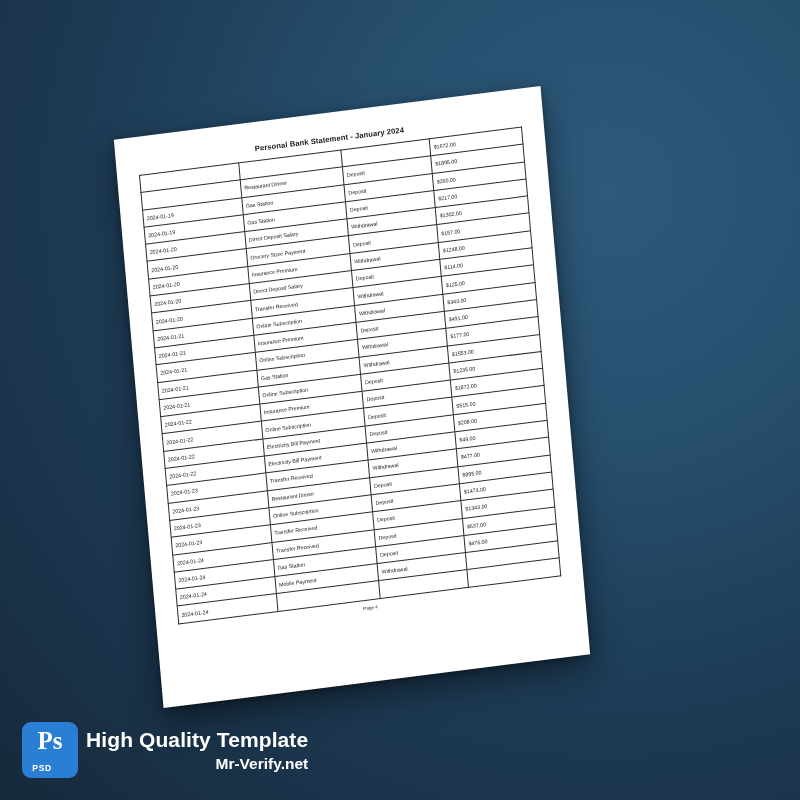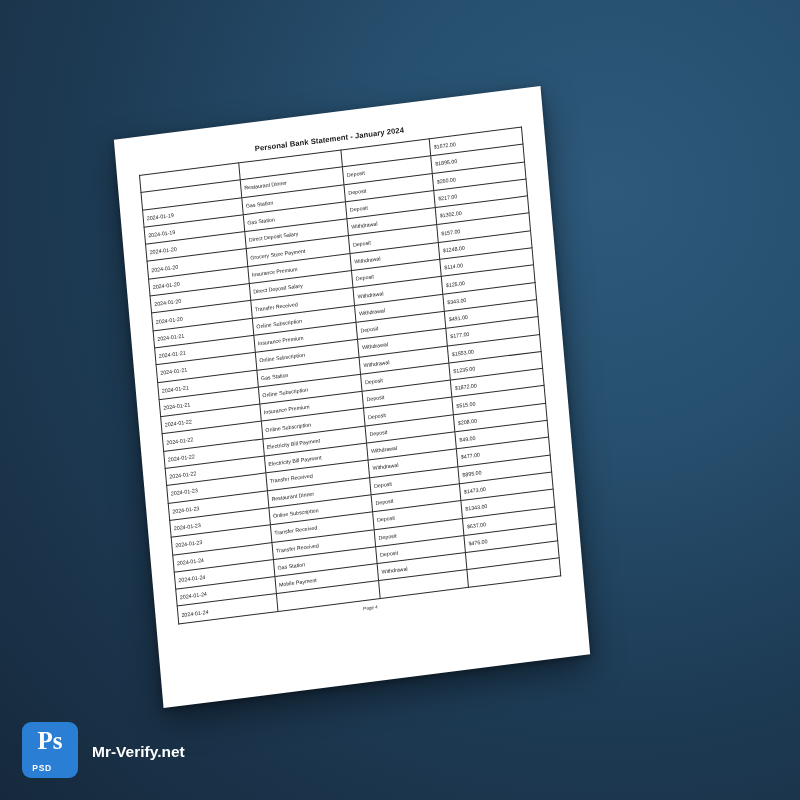--- a/index.html
+++ b/index.html
@@ -78,21 +78,21 @@
     color: #2a2a2a;
   }
 
   
   .badge {
     position: absolute;
     left: 22px;
     bottom: 22px;
     display: flex;
     align-items: center;
-    gap: 14px;
+    gap: 8px;
     margin-top: 8px;
   }
   .ps-tile {
     width: 56px;
     height: 56px;
     border-radius: 9px;
     background: #2a7fd4;
     position: relative;
     flex: 0 0 auto;
   }
@@ -509,17 +509,18 @@
       <div class="page-footer">Page 4</div>
     </div>
   </div>
 
   <div class="badge">
     <div class="ps-tile">
       <div class="ps-main">Ps</div>
       <div class="ps-sub">PSD</div>
     </div>
     <div class="badge-text">
+      <div class="badge-title">High Quality Template</div>
       <div class="badge-sub">Mr-Verify.net</div>
     </div>
   </div>
 
 </div>
 
 </body></html>

